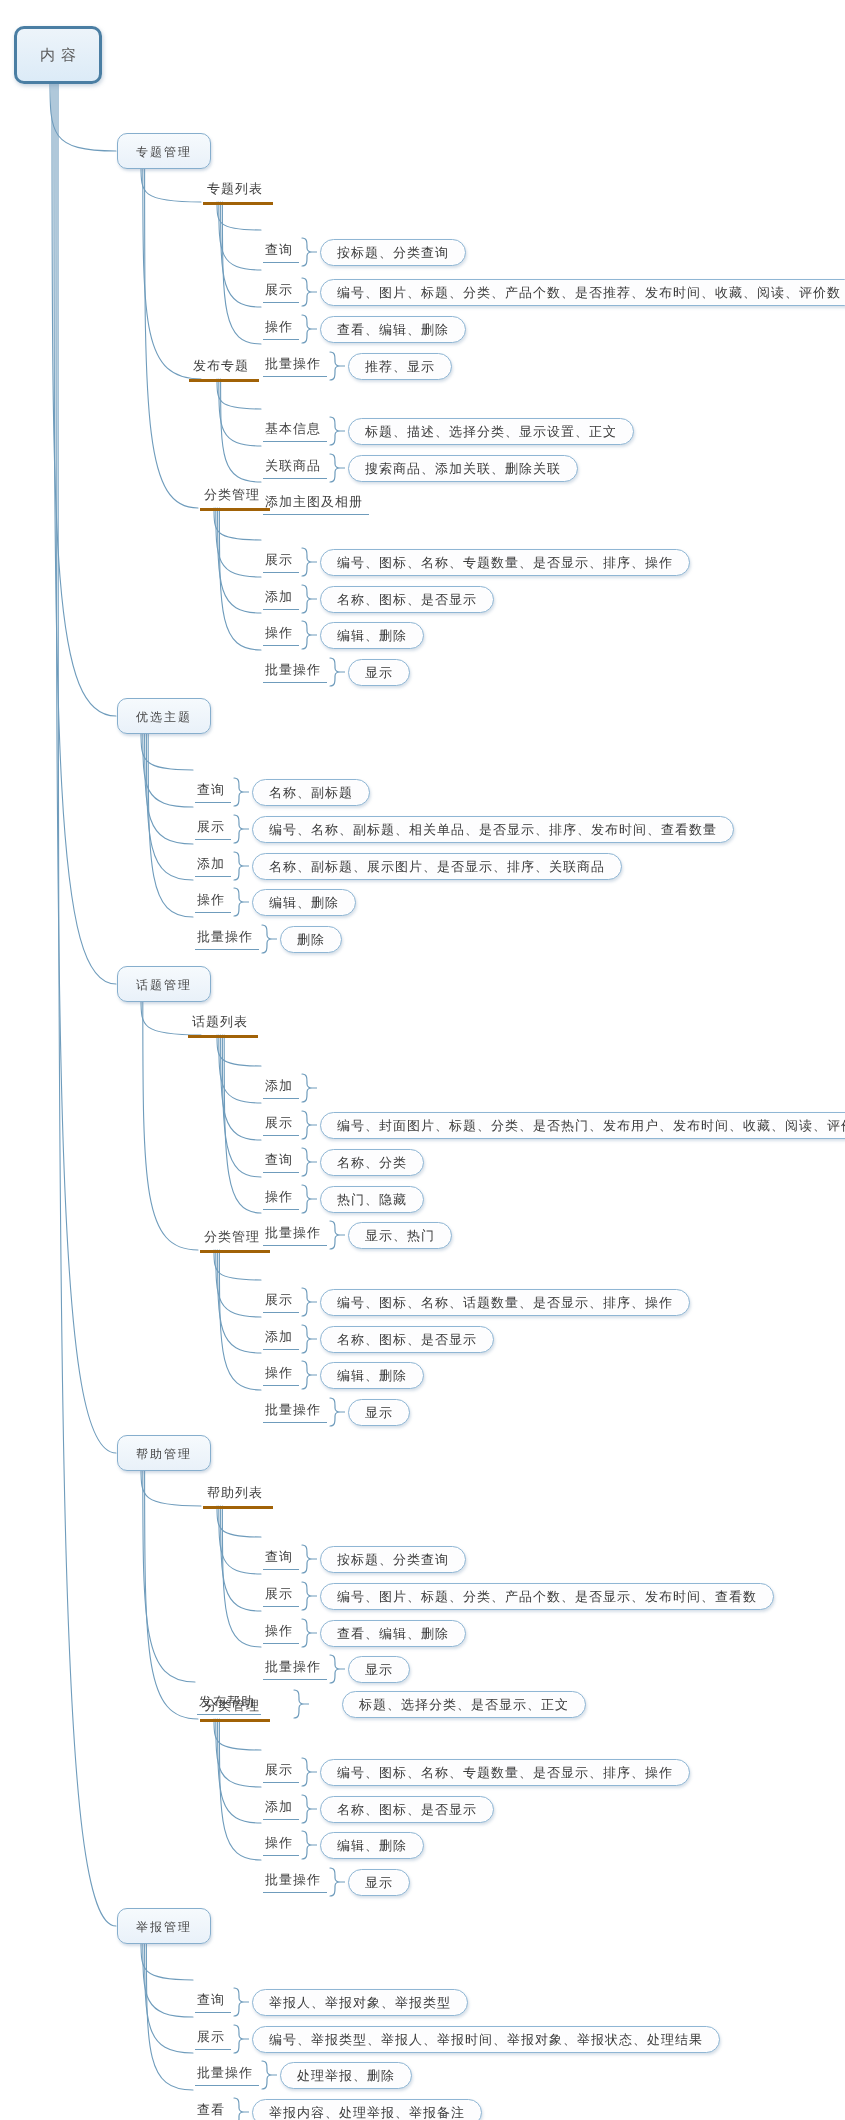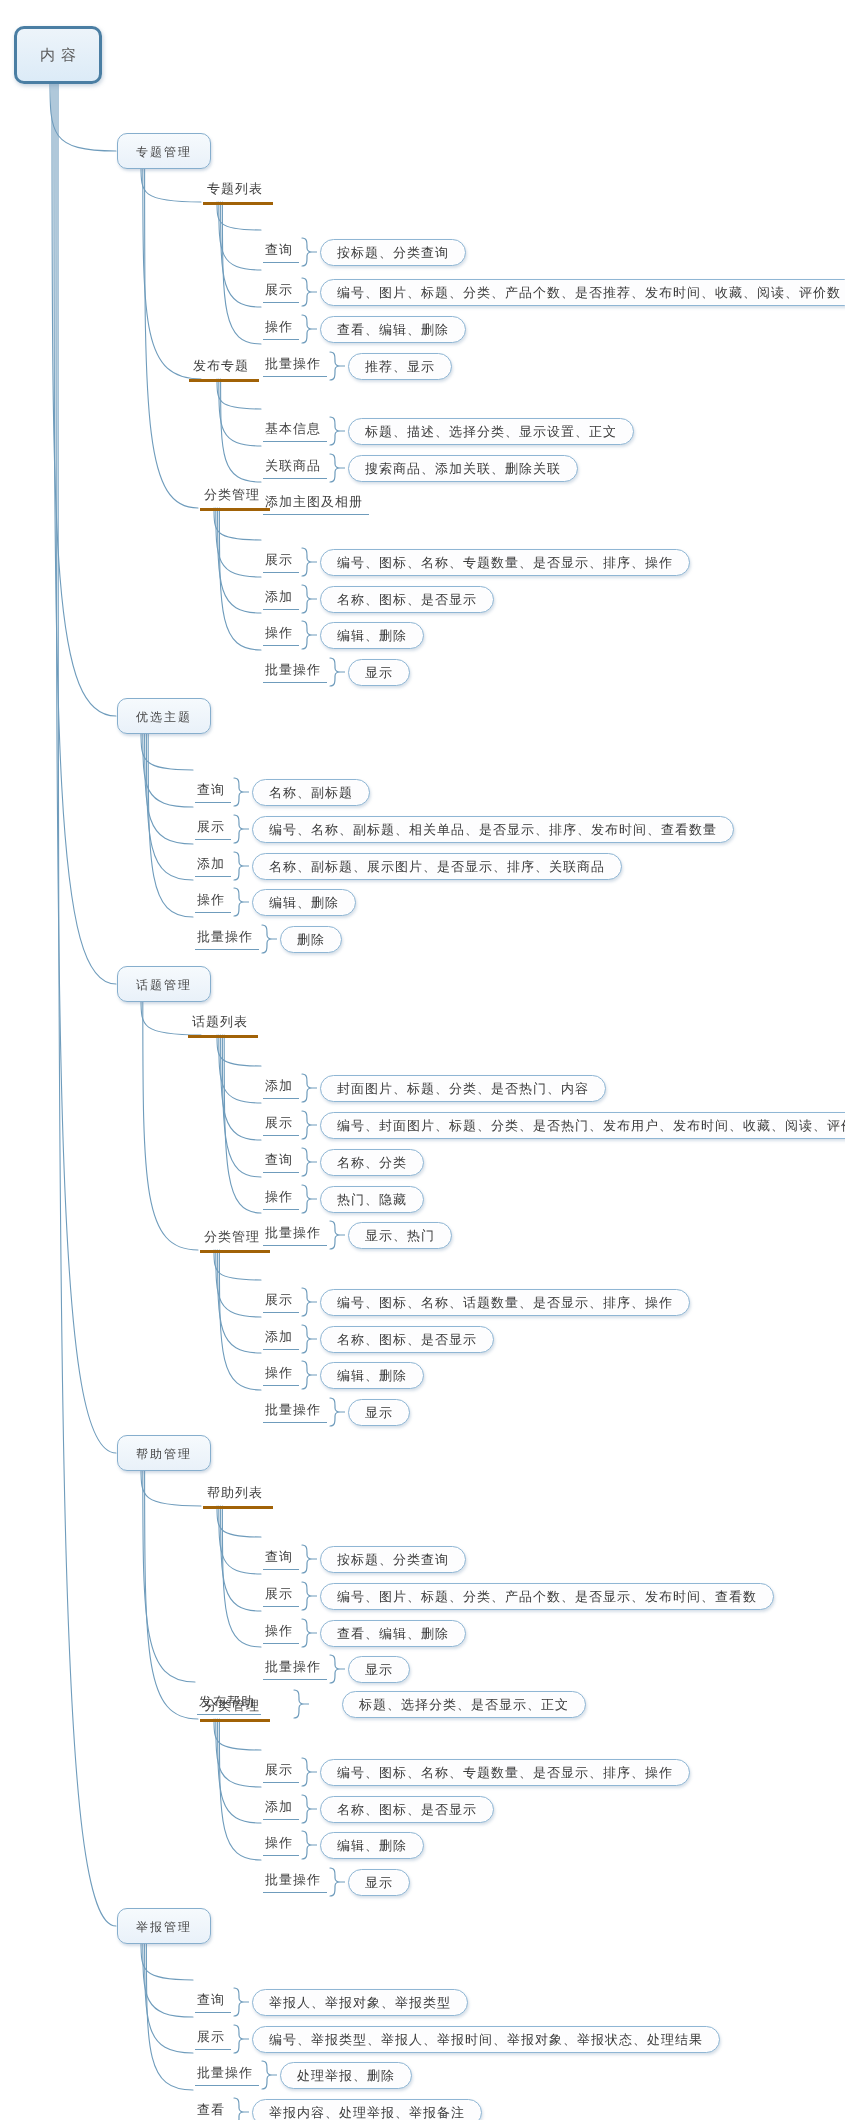--- a/index.html
+++ b/index.html
@@ -197,21 +197,20 @@
       </svg>
       <span class="pill">删除</span>
     </div>
     <div class="box" style="left: 117px; top: 966px;">话题管理</div>
     <div class="glabel" style="left: 188px; top: 1013px;">话题列表</div>
     <div class="row" style="left: 263px; top: 1042px;">
       <span class="rlabel">添加</span>
       <svg width="16" height="32" viewBox="0 0 16 32" class="brace">
         <path d="M1 2 C6 2 6 6 6 10 L6 12 C6 15 9 16 11 16 C9 16 6 17 6 20 L6 22 C6 26 6 30 1 30 M11 16 L16 16"></path>
       </svg>
-      <span class="pill">封面图片、标题、分类、是否热门、内容</span>
     </div>
     <div class="row" style="left: 263px; top: 1079px;">
       <span class="rlabel">展示</span>
       <svg width="16" height="32" viewBox="0 0 16 32" class="brace">
         <path d="M1 2 C6 2 6 6 6 10 L6 12 C6 15 9 16 11 16 C9 16 6 17 6 20 L6 22 C6 26 6 30 1 30 M11 16 L16 16"></path>
       </svg>
       <span class="pill">编号、封面图片、标题、分类、是否热门、发布用户、发布时间、收藏、阅读、评价数</span>
     </div>
     <div class="row" style="left: 263px; top: 1116px;">
       <span class="rlabel">查询</span>

